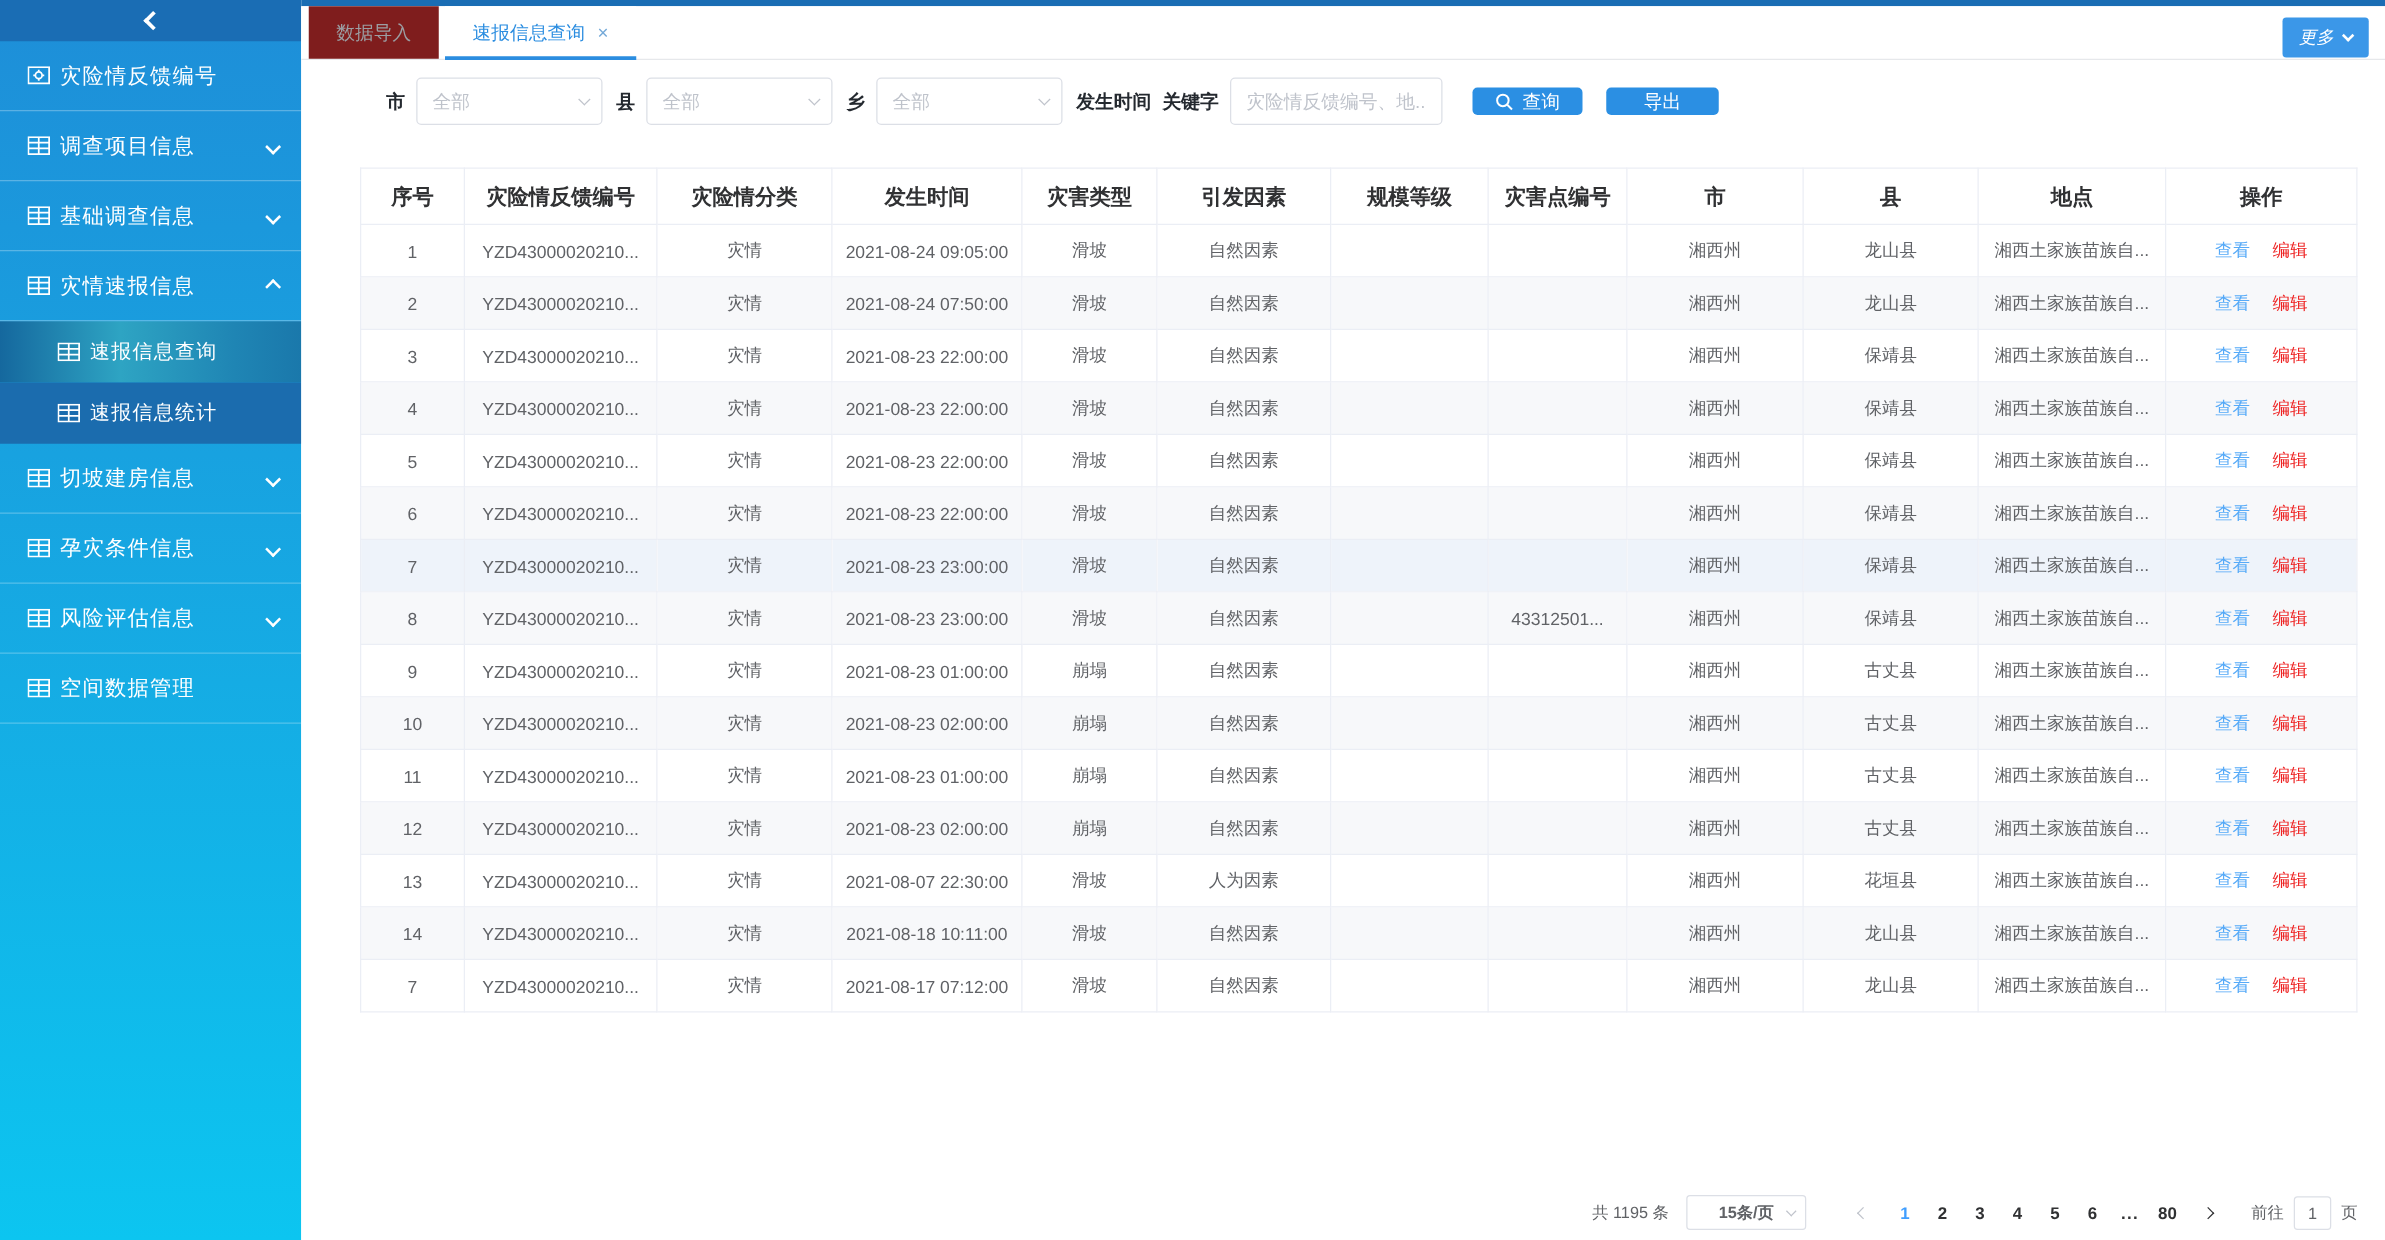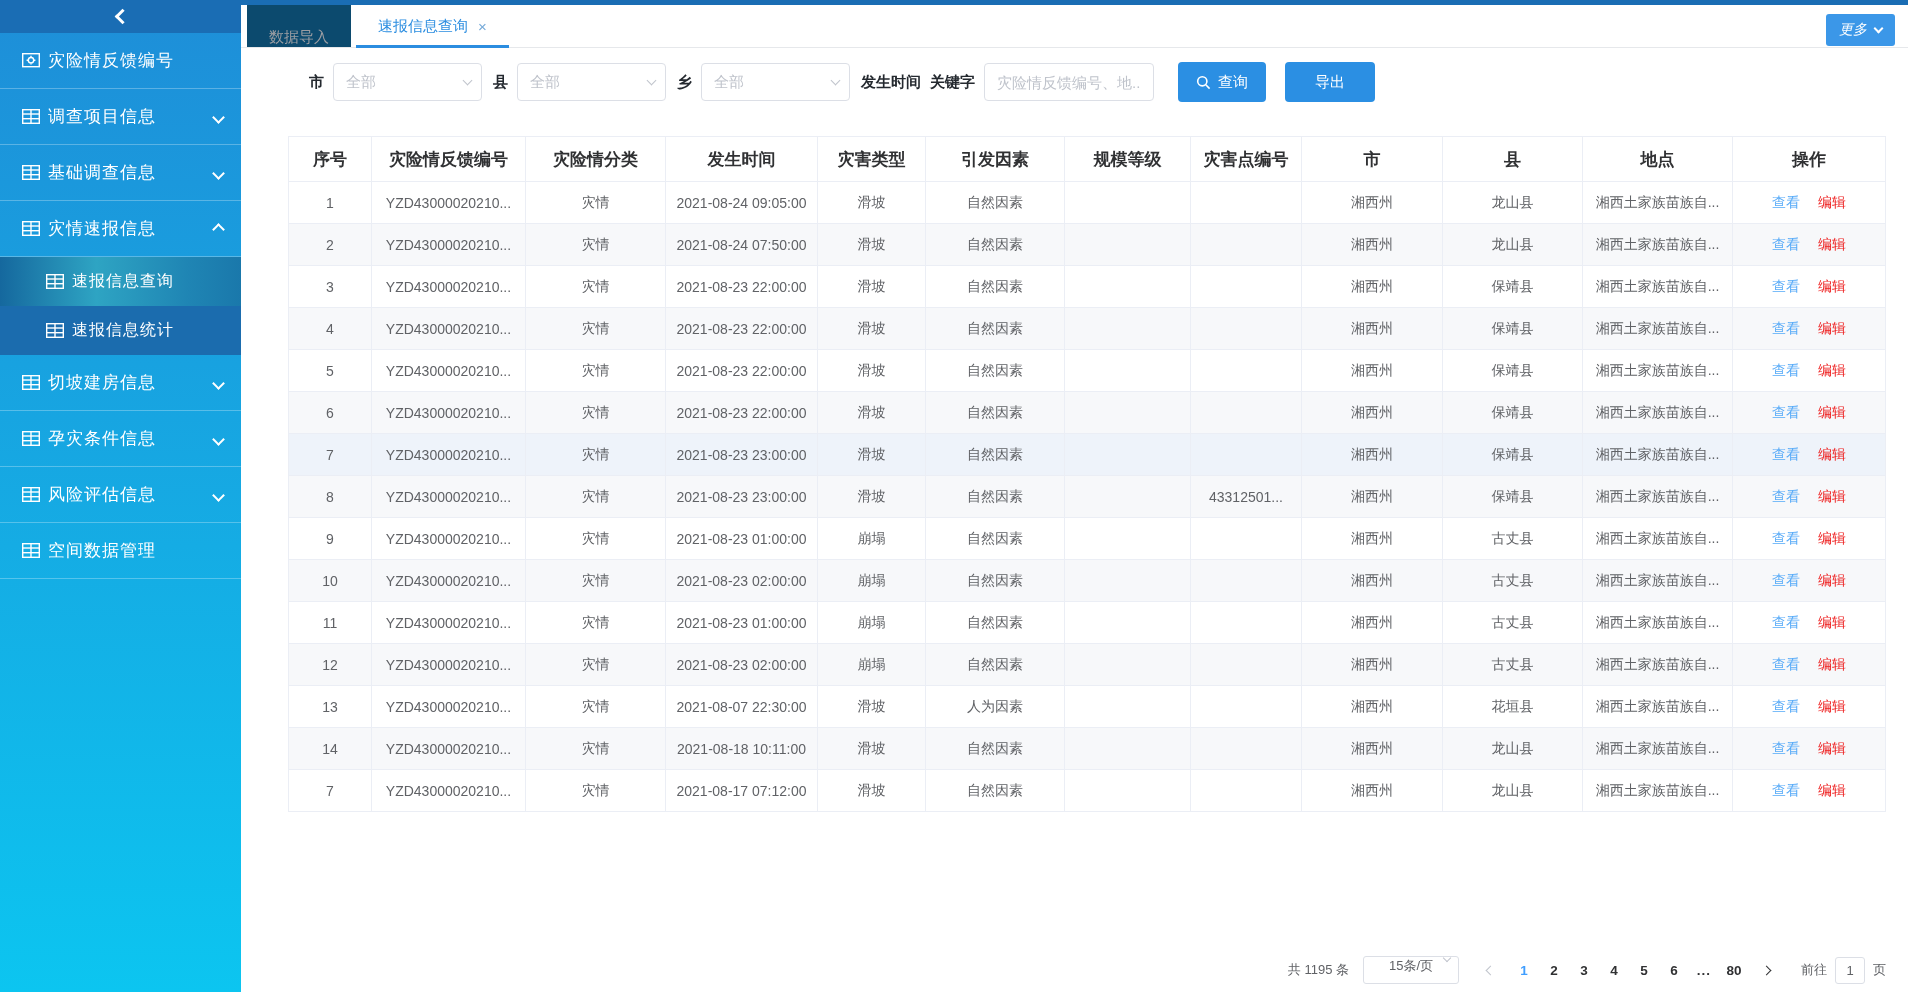--- a/index.html
+++ b/index.html
@@ -22,21 +22,21 @@
   .menu-sub.active { background:linear-gradient(90deg,#15689e 0%,#2ea4c3 40%,#1f85b4 78%,#1a78ab 100%); }
   .mi-icon { display:inline-flex; width:26px; align-items:center; }
   .mi-label { flex:1; letter-spacing:1px; }
   .mi-chev { color:#fff; margin-left:6px; }
 
   
   .content { position:relative; flex:1; height:992px; background:#fff; }
   .topstrip { height:5px; background:#1a6db4; }
   .tabbar { height:43px; background:#fff; border-bottom:1px solid #e6e8eb; display:flex; align-items:stretch; padding-left:6px; position:relative; }
   .tab { display:flex; align-items:center; justify-content:center; padding:0 22px; font-size:15px; cursor:pointer; position:relative; margin-right:5px; }
-  .tab.inactive { background:#0c4a6e; color:#9c9ea3;align-items:flex-end; }
+  .tab.inactive { background:#7f1d1d; color:#9c9ea3; }
   .tab.active { background:#fff; color:#2b8de0; }
   .tab.active::after { content:""; position:absolute; left:0; right:0; bottom:-1px; height:3px; background:#2b8de0; }
   .tab-close { margin-left:10px; color:#74a9d8; font-size:15px; line-height:1; }
   .more-btn { position:absolute; right:14px; top:9px; height:29px; padding:16px 13px; background:#3b97e8; color:#fff;
     border:none; border-radius:3px; font-size:14px; display:flex; align-items:center; gap:8px; cursor:pointer;
     font-family:inherit;font-style:italic; }
   .more-btn .chev { width:7px; height:7px; border-width:2px; margin-top:-3px; }
 
   
   .filterbar { display:flex; align-items:center; padding:14px 0 14px 68px; }
@@ -46,43 +46,43 @@
   .sel .sel-val { flex:1; color:#bfc3cb; font-size:15px; }
   .sel .chev { width:7px; height:7px; border-width:1.6px; color:#c0c4cc; margin-top:-3px; }
   .daterange { width:279px; height:38px; border:1px solid #dcdfe6; border-radius:4px; background:#fff;
     display:flex; align-items:center; padding:0 10px; margin-right:14px; }
   .daterange input { border:none; outline:none; width:92px; font-size:15px; color:#606266; text-align:center; font-family:inherit; background:transparent; }
   .daterange input::placeholder { color:#bfc3cb; }
   .dr-sep { font-size:15px; color:#606266; padding:0 2px; }
   .kw-input { width:170px; height:38px; border:1px solid #dcdfe6; border-radius:4px; padding:0 12px;
     font-size:15px; color:#606266; outline:none; margin-right:24px; font-family:inherit; }
   .kw-input::placeholder { color:#bfc3cb; }
-  .btn { height:40px; border:none; border-radius:4px; background:#2b8fe3; color:#fff; font-size:15px;
+  .btn { height:22px; border:none; border-radius:4px; background:#2b8fe3; color:#fff; font-size:15px;
     display:flex; align-items:center; justify-content:center; gap:7px; cursor:pointer; font-family:inherit; }
   .btn.query { width:88px; margin-right:19px; }
   .btn.export { width:90px; }
 
   
   .tablewrap { margin:20px 23px 0 47px; }
   table.dtable { width:1597px; table-layout:fixed; border-collapse:collapse; }
   .dtable th, .dtable td { border:1px solid #ebeef5; text-align:center; overflow:hidden;
     white-space:nowrap; text-overflow:ellipsis; }
   .dtable th { height:45px; font-size:17px; font-weight:700; color:#303133; background:#fff; }
   .dtable td { height:42px; font-size:14px; color:#606266; padding:0 6px; }
   .dtable tbody tr:nth-child(even) { background:#f7f8fa; }
   .dtable tbody tr:nth-child(7) { background:#eef3fa; }
   .lk { cursor:pointer; text-decoration:none; font-size:14px; }
   .lk.view { color:#56aaf8; margin-right:18px; }
   .lk.edit { color:#ee2222; }
 
   
   .pager { position:absolute; right:23px; bottom:8px; display:flex; align-items:center; font-size:13px; color:#606266; }
   .pg-total { margin-right:14px; }
-  .pg-size { width:96px; height:28px; border:1px solid #dcdfe6; border-radius:3px; display:flex; align-items:flex-start;
-    padding:0 8px 0 14px; margin-right:18px; cursor:pointer; background:#fff; }
+  .pg-size { width:96px; height:28px; border:1px solid #dcdfe6; border-radius:3px; display:flex; align-items:center;
+    padding:0 8px 0 14px; margin-right:32px; cursor:pointer; background:#fff;font-weight:bold; }
   .pg-size span { flex:1; text-align:center; color:#606266; }
   .pg-size .chev { width:6px; height:6px; border-width:1.5px; color:#c0c4cc; margin-top:-2px; }
   .pg-arrow { width:26px; display:flex; justify-content:center; align-items:center; cursor:pointer; }
   .pg-arrow .chev { width:7px; height:7px; border-width:1.6px; }
   .pg-arrow.prev { color:#c0c4cc; }
   .pg-arrow.prev .chev { transform:rotate(135deg); }
   .pg-arrow.next { color:#303133; margin-right:12px; }
   .pg-arrow.next .chev { transform:rotate(-45deg); }
   .pages { display:flex; align-items:center; margin:0 4px 0 6px; }
   .page { min-width:30px; text-align:center; font-weight:700; color:#303133; cursor:pointer; font-size:13.5px; }

